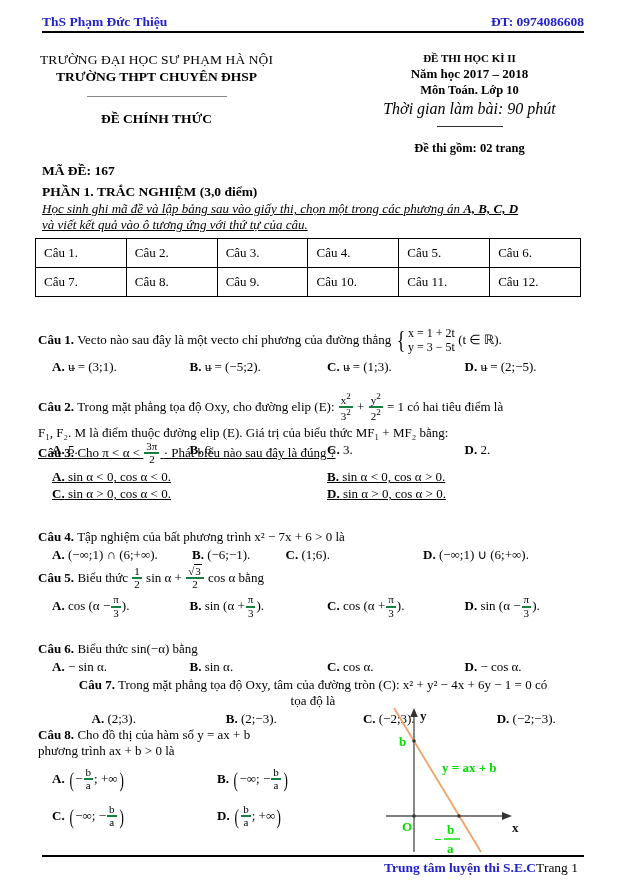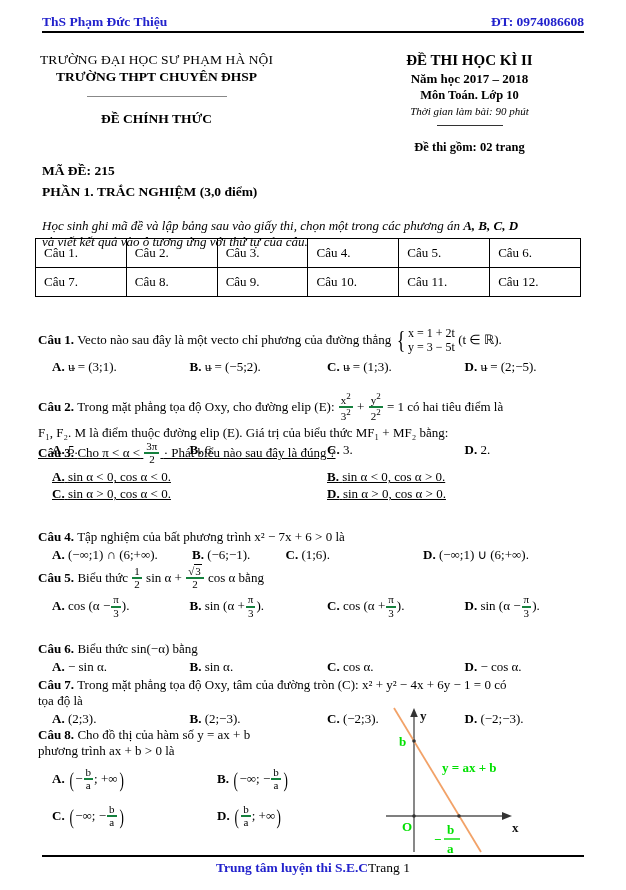--- a/index.html
+++ b/index.html
@@ -16,35 +16,35 @@
   .runrule{position:absolute;left:42px;top:31px;width:542px;border-top:2.2px solid #000;}
 
   
   .masthead{position:absolute;left:0;top:52px;width:626px;display:flex;}
   .mh-left{width:50%;text-align:center;}
   .mh-right{width:50%;text-align:center;}
   .mh-left .l1{font-size:13.5px;letter-spacing:.1px;}
   .mh-left .l2{font-size:13.5px;font-weight:bold;margin-top:1px;}
   .mh-sep{width:140px;border-top:1.1px solid #888;margin:11px auto 0;}
   .mh-left .l3{font-size:13.5px;font-weight:bold;margin-top:14px;}
-  .mh-right .r1{font-size:15px;font-weight:bold;}
+  .mh-right .r1{font-size:11px;font-weight:bold;}
   .mh-right .r2{font-size:13px;font-weight:bold;margin-top:2px;}
   .mh-right .r3{font-size:12.5px;font-weight:bold;margin-top:1px;}
-  .mh-right .r4{font-size:11px;font-style:italic;margin-top:2px;}
+  .mh-right .r4{font-size:16px;font-style:italic;margin-top:2px;}
   .mh-right .r5{font-size:12.5px;font-weight:bold;margin-top:14px;}
   .mh-rsep{width:66px;border-top:1.1px solid #333;margin:8px auto 0;}
 
   .code-row{position:absolute;left:0;top:163px;width:626px;display:flex;}
   .code-row .cl{width:50%;padding-left:42px;box-sizing:border-box;font-size:13.5px;font-weight:bold;}
   .code-row .cr{width:50%;text-align:center;font-size:13px;font-weight:bold;}
 
   
   .part1{position:absolute;left:42px;top:184px;width:542px;}
   .part1-title{font-size:13.5px;font-weight:bold;}
-  .part1-note{font-size:13px;font-style:italic;line-height:1.25;margin-top:18px;}
+  .part1-note{font-size:13px;font-style:italic;line-height:1.25;margin-top:1px;text-decoration:underline;}
   .part1-note b{font-style:italic;}
 
   
   .anstable{position:absolute;left:35px;top:238px;width:546px;border-collapse:collapse;}
   .anstable td{border:1px solid #000;height:26px;font-size:13px;padding-left:8px;width:16.6666%;}
 
   
   .qblock{position:absolute;left:38px;width:550px;font-size:13px;line-height:1.22;margin-top:11px;}
   .qlabel{font-weight:bold;}
   .opts{display:flex;margin-top:1px;}
@@ -64,21 +64,21 @@
   .sysbrace{display:inline-flex;align-items:center;vertical-align:middle;position:relative;top:-1px;}
   .sysbrace .br{font-size:26px;line-height:.8;font-weight:300;transform:scaleX(.7);}
   .sysbrace .rows{display:inline-flex;flex-direction:column;font-size:12px;line-height:1.18;margin-left:1px;}
   .sqrt{border-top:1px solid #000;padding:0 1px 0 1px;}
 
   
   .graph{position:absolute;left:386px;top:700px;width:200px;height:158px;}
 
   
   .footrule{position:absolute;left:42px;top:855px;width:542px;border-top:2.2px solid #000;}
-  .footer{position:absolute;left:42px;top:860px;width:542px;display:flex;justify-content:center;align-items:baseline;}
+  .footer{position:absolute;left:36px;top:860px;width:542px;display:flex;justify-content:flex-end;align-items:baseline;}
   .footer .fl{color:#2222cc;font-weight:bold;font-size:13.5px;}
   .footer .fr{font-size:13.5px;}
 </style>
 </head>
 <body>
 
 <div class="page">
 
   <div class="runhead">
     <span>ThS Phạm Đức Thiệu</span>
@@ -97,21 +97,21 @@
       <div class="r1">ĐỀ THI HỌC KÌ II</div>
       <div class="r2">Năm học 2017 – 2018</div>
       <div class="r3">Môn Toán. Lớp 10</div>
       <div class="r4">Thời gian làm bài: 90 phút</div>
       <div class="mh-rsep"></div>
       <div class="r5">Đề thi gồm: 02 trang</div>
     </div>
   </div>
 
   <div class="code-row">
-    <div class="cl">MÃ ĐỀ: 215</div>
+    <div class="cl">MÃ ĐỀ: 167</div>
     <div class="cr"></div>
   </div>
 
   <div class="part1">
     <div class="part1-title">PHẦN 1. TRẮC NGHIỆM (3,0 điểm)</div>
     <div class="part1-note">
       <span>Học sinh ghi mã đề và lập bảng sau vào giấy thi, chọn một trong các phương án </span><b>A, B, C, D</b><br>
       <span>và viết kết quả vào ô tương ứng với thứ tự của câu.</span>
     </div>
   </div>
@@ -256,21 +256,21 @@
       <span>Biểu thức sin(−α) bằng</span>
     </div>
     <div class="opts opts4" style="margin-top:2px;">
       <div class="opt"><b>A.</b> <span>− sin α.</span></div>
       <div class="opt"><b>B.</b> <span>sin α.</span></div>
       <div class="opt"><b>C.</b> <span>cos α.</span></div>
       <div class="opt"><b>D.</b> <span>− cos α.</span></div>
     </div>
   </div>
 
-  <div class="qblock" style="top:666px;">
+  <div class="qblock" style="top:666px;text-align:center;">
     <div class="qtext">
       <span class="qlabel">Câu 7.</span>
       <span>Trong mặt phẳng tọa độ Oxy, tâm của đường tròn (C): x² + y² − 4x + 6y − 1 = 0 có</span>
     </div>
     <div class="qtext">tọa độ là</div>
     <div class="opts opts4" style="margin-top:2px;">
       <div class="opt"><b>A.</b> <span>(2;3).</span></div>
       <div class="opt"><b>B.</b> <span>(2;−3).</span></div>
       <div class="opt"><b>C.</b> <span>(−2;3).</span></div>
       <div class="opt"><b>D.</b> <span>(−2;−3).</span></div>

